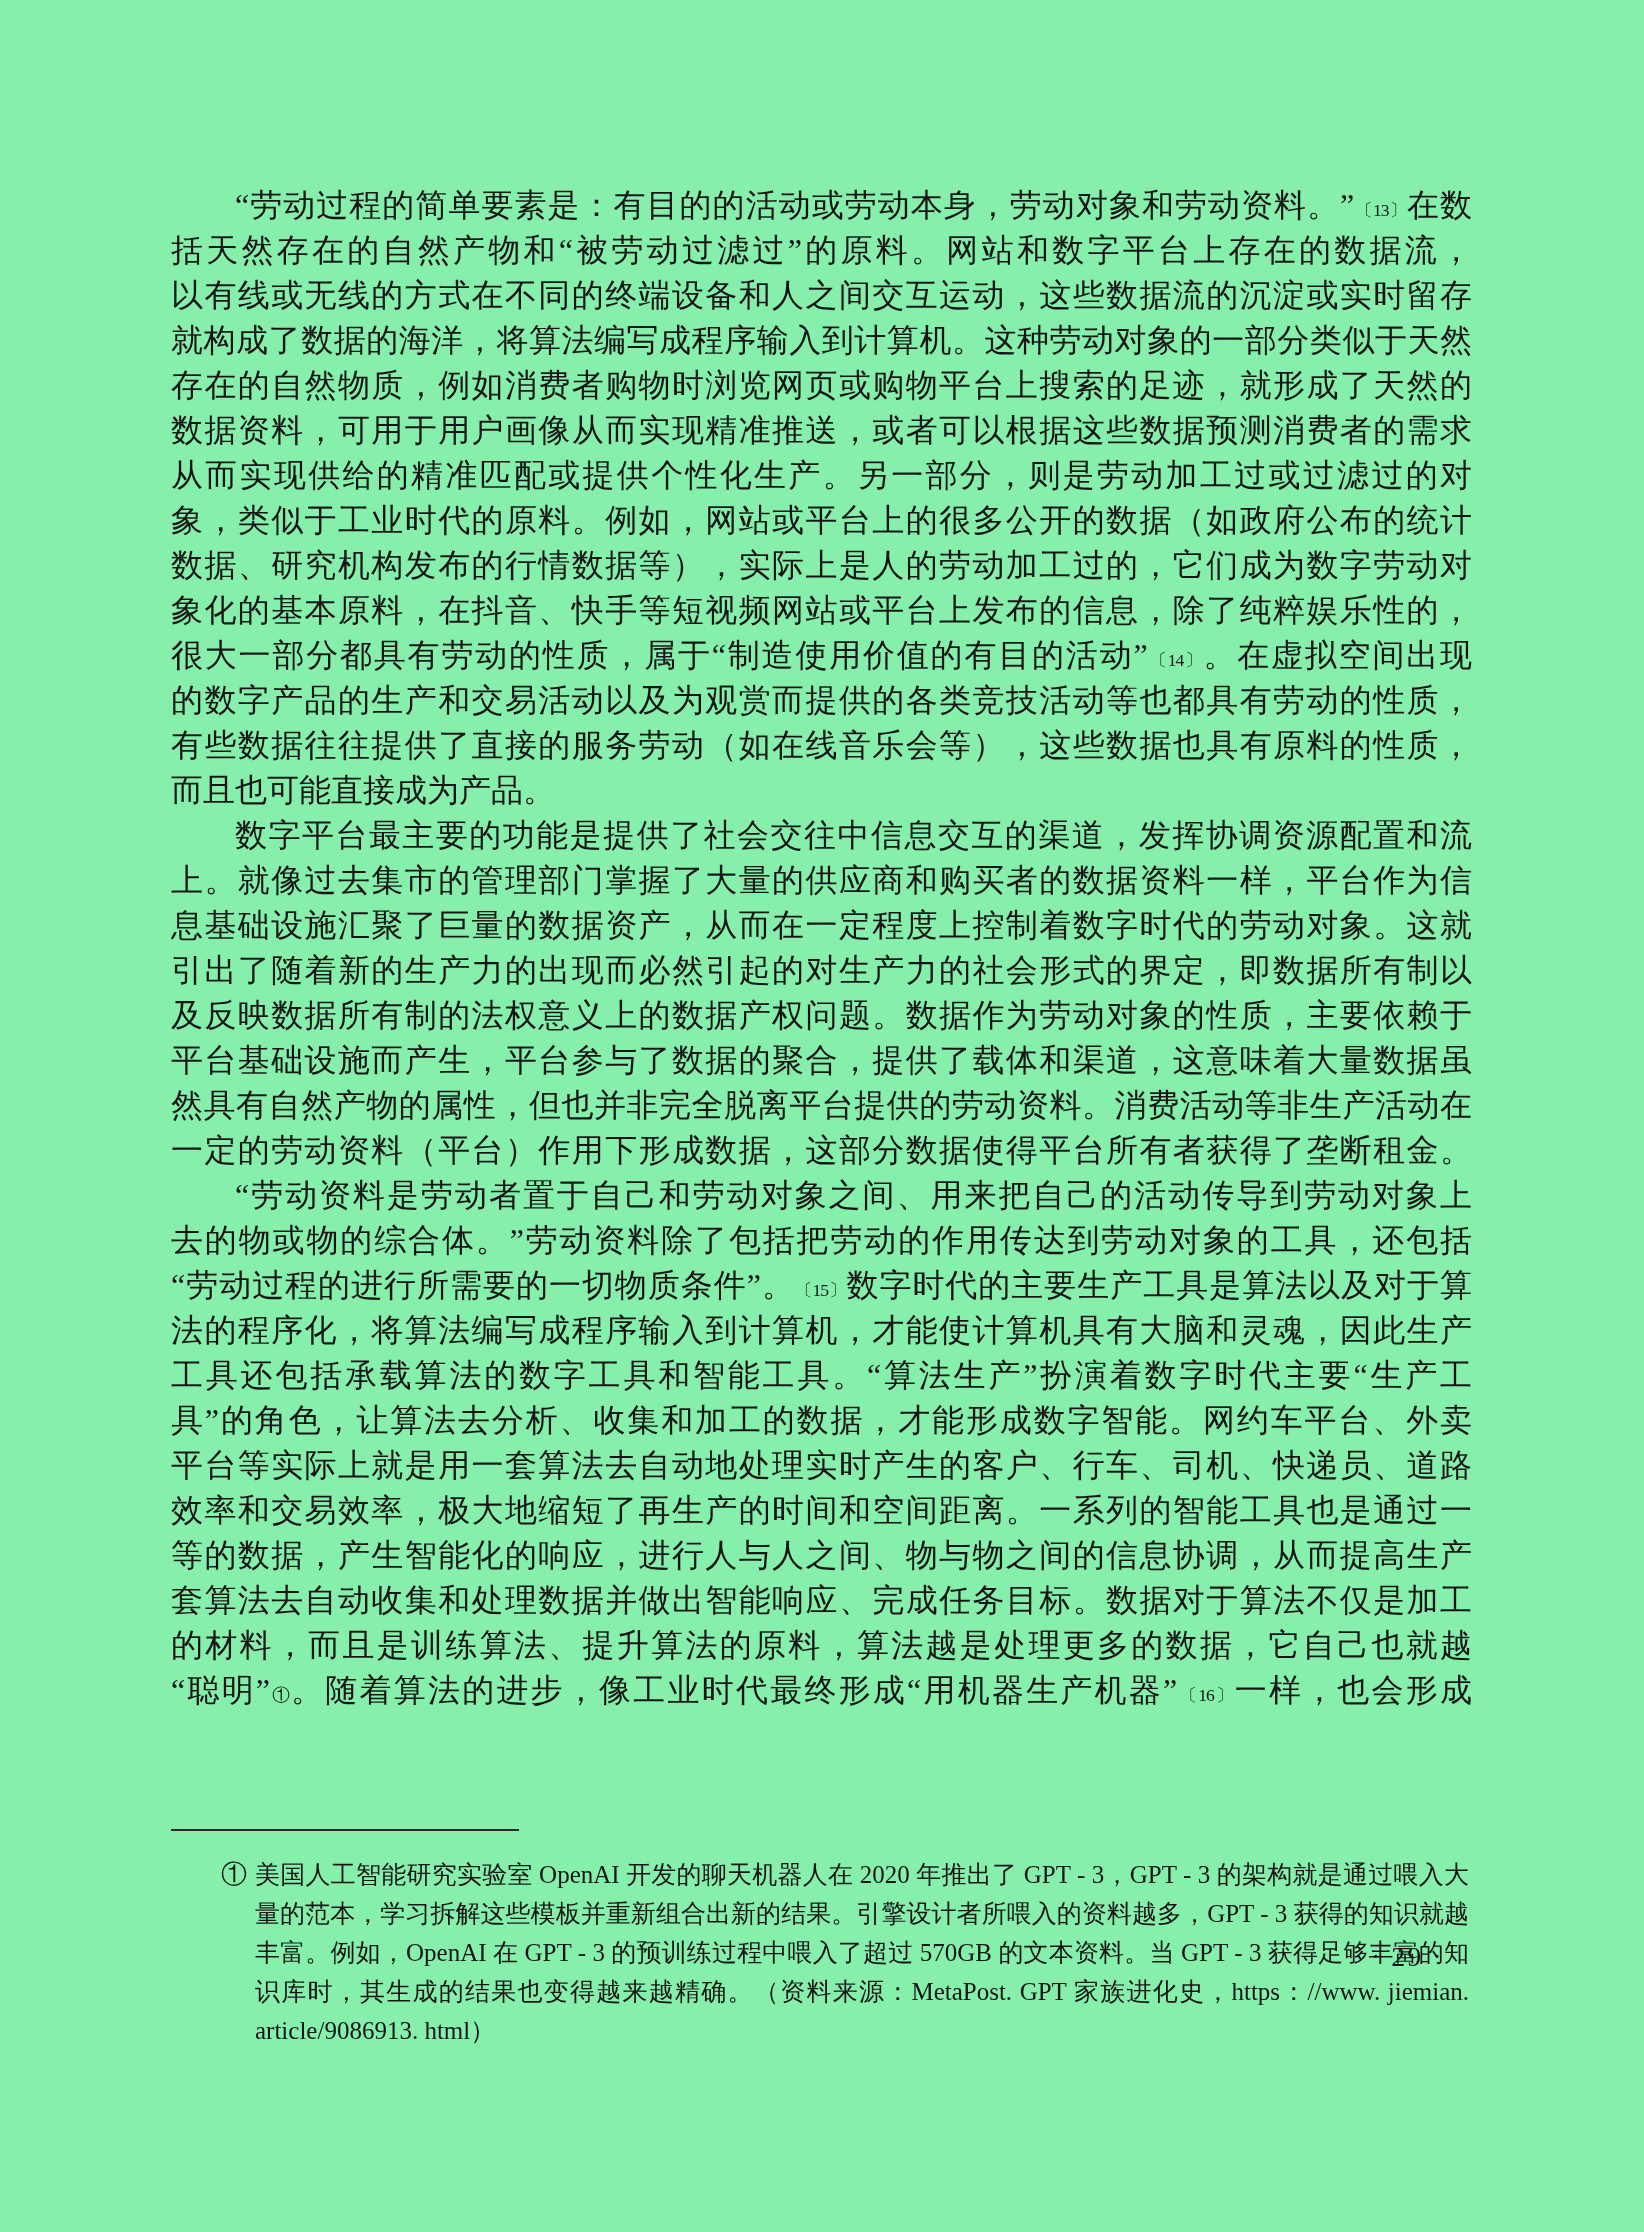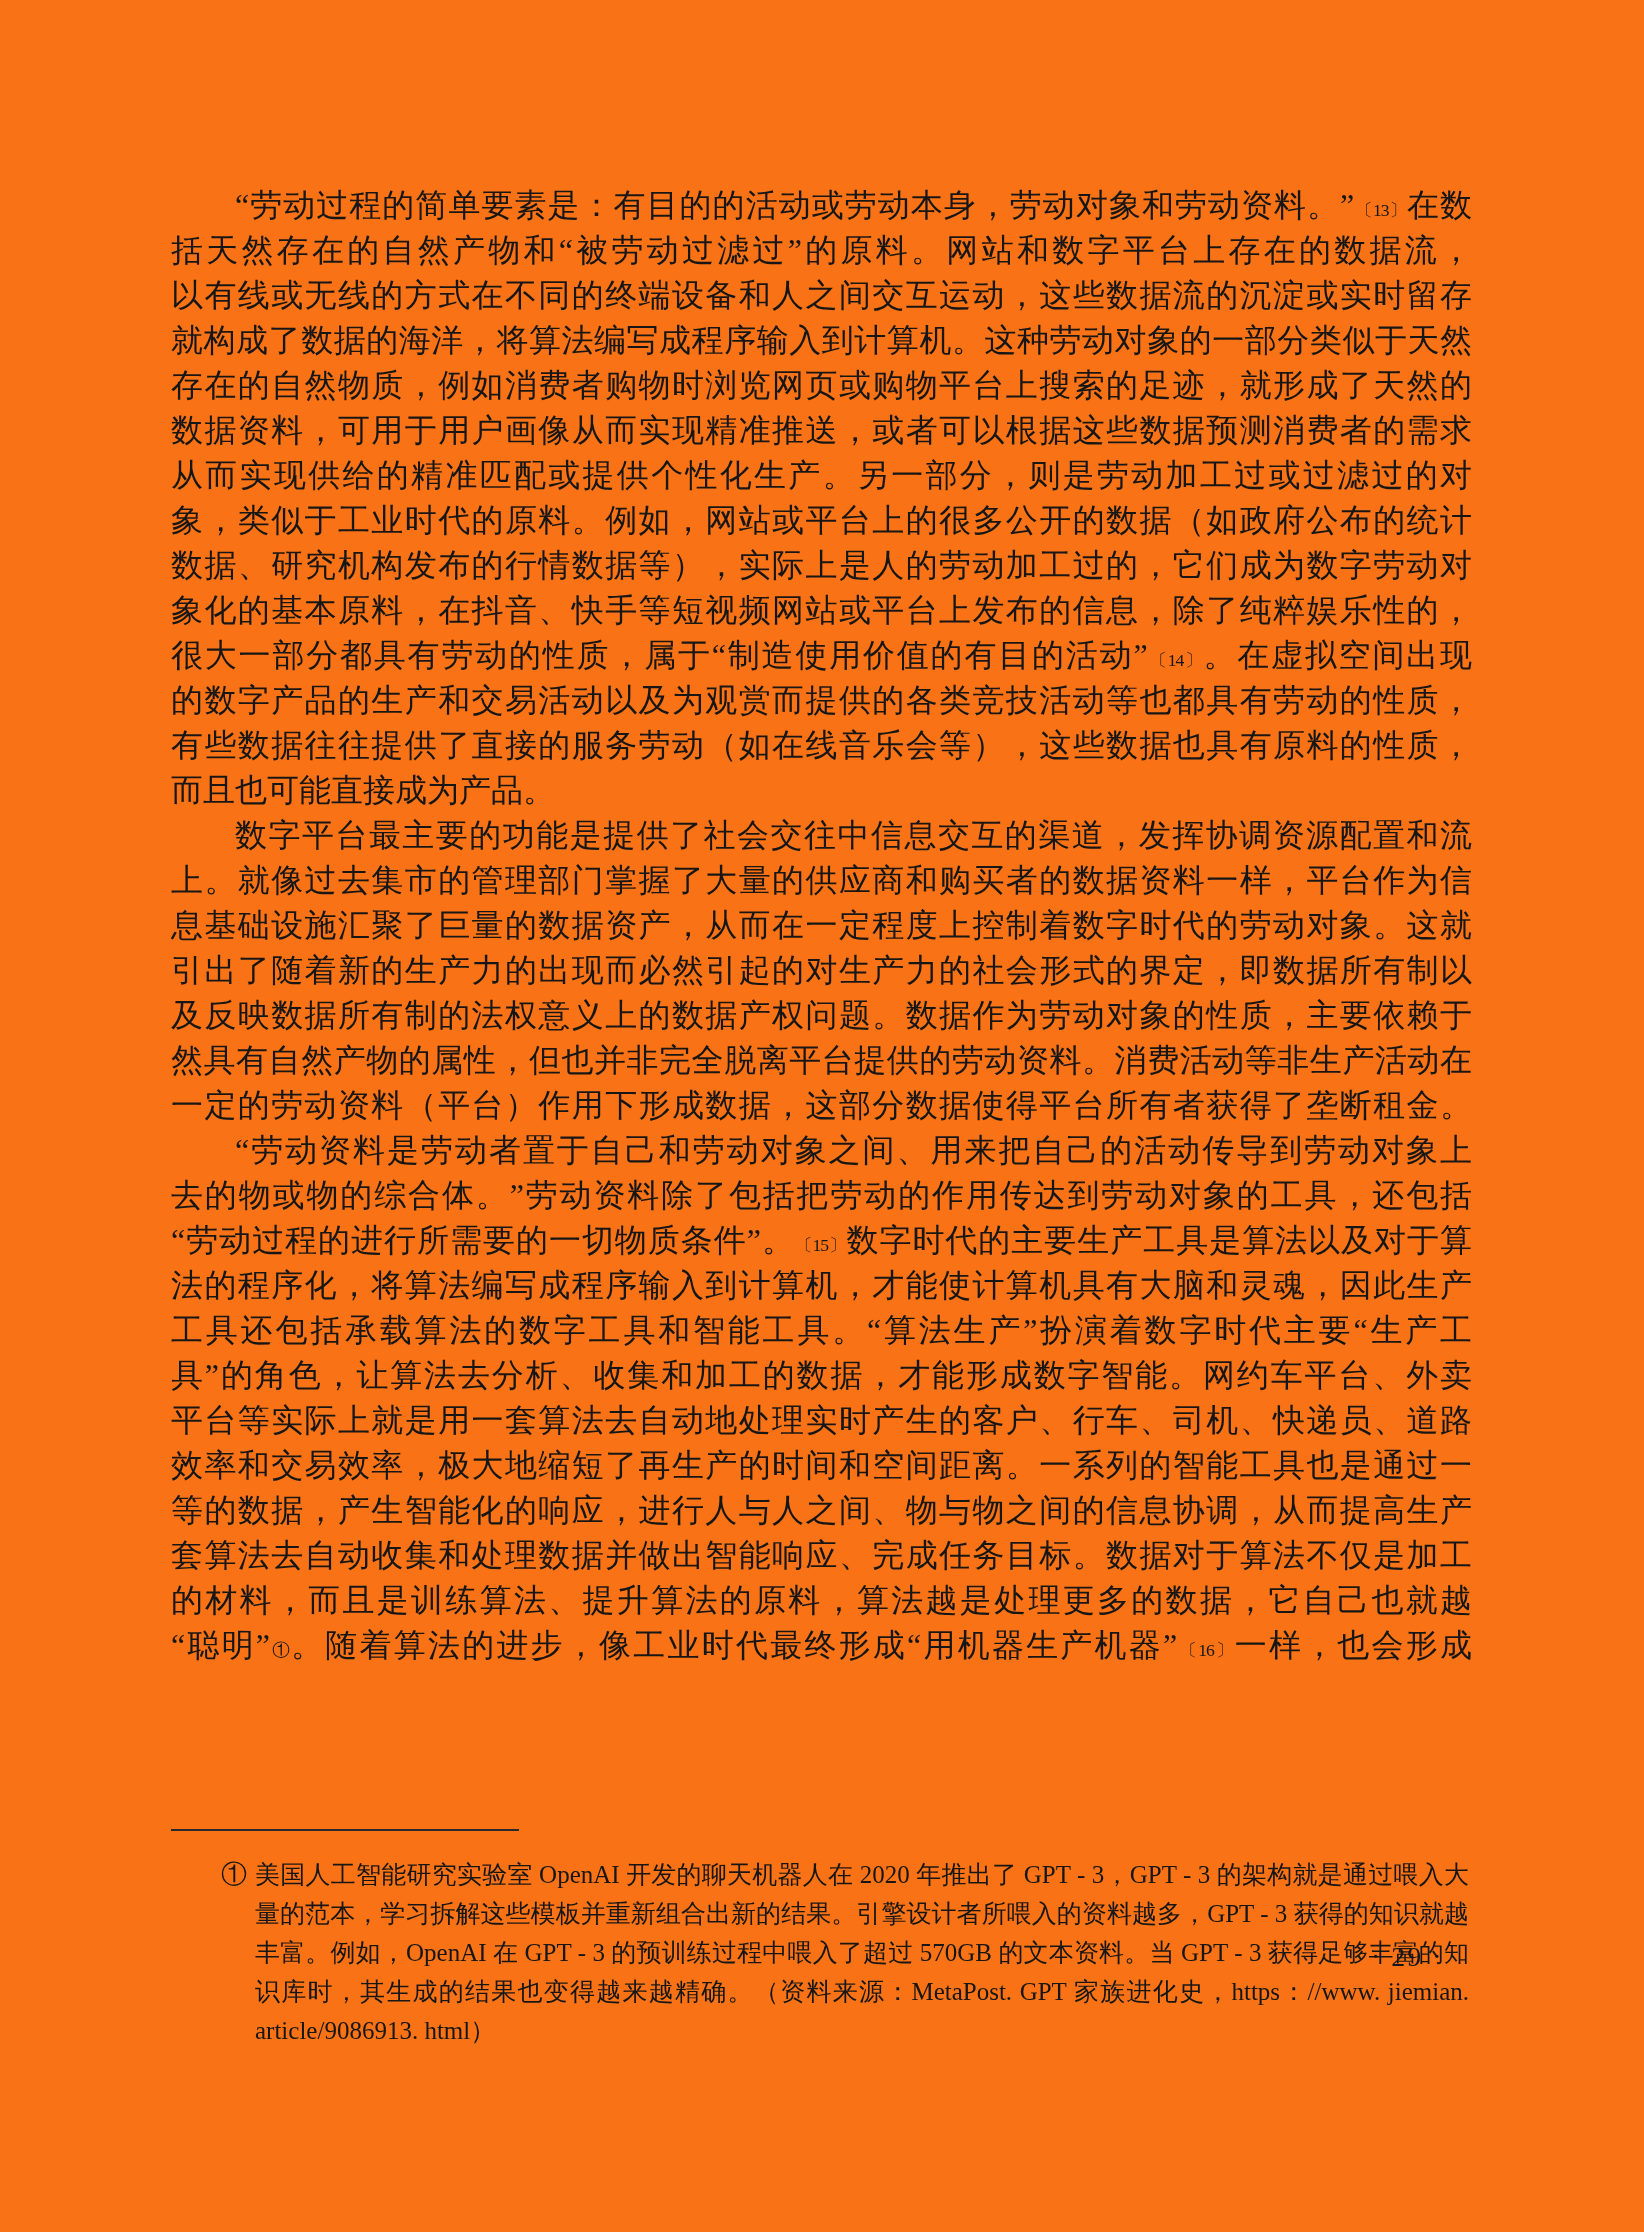--- a/index.html
+++ b/index.html
@@ -5,21 +5,21 @@
   html, body {
     margin: 0;
     padding: 0;
     background: #9e9e9e;
   }
   .page {
     position: relative;
     width: 1645px;
     height: 2233px;
     margin: 0 auto;
-    background: #f97316;
+    background: #86efac;
     color: #161616;
     font-family: "Liberation Serif", "DejaVu Serif", serif;
     overflow: hidden;
   }
   
   .body-text {
     position: absolute;
     left: 171px;
     top: 183px;
     width: 1301px;
@@ -105,20 +105,21 @@
       <div class="bodyline">象化的基本原料，在抖音、快手等短视频网站或平台上发布的信息，除了纯粹娱乐性的，</div>
       <div class="bodyline">很大一部分都具有劳动的性质，属于“制造使用价值的有目的活动”<sup>〔14〕</sup>。在虚拟空间出现</div>
       <div class="bodyline">的数字产品的生产和交易活动以及为观赏而提供的各类竞技活动等也都具有劳动的性质，</div>
       <div class="bodyline">有些数据往往提供了直接的服务劳动（如在线音乐会等），这些数据也具有原料的性质，</div>
       <div class="bodyline left-last">而且也可能直接成为产品。</div>
       <div class="bodyline indent">数字平台最主要的功能是提供了社会交往中信息交互的渠道，发挥协调资源配置和流</div>
       <div class="bodyline">上。就像过去集市的管理部门掌握了大量的供应商和购买者的数据资料一样，平台作为信</div>
       <div class="bodyline">息基础设施汇聚了巨量的数据资产，从而在一定程度上控制着数字时代的劳动对象。这就</div>
       <div class="bodyline">引出了随着新的生产力的出现而必然引起的对生产力的社会形式的界定，即数据所有制以</div>
       <div class="bodyline">及反映数据所有制的法权意义上的数据产权问题。数据作为劳动对象的性质，主要依赖于</div>
+      <div class="bodyline">平台基础设施而产生，平台参与了数据的聚合，提供了载体和渠道，这意味着大量数据虽</div>
       <div class="bodyline">然具有自然产物的属性，但也并非完全脱离平台提供的劳动资料。消费活动等非生产活动在</div>
       <div class="bodyline">一定的劳动资料（平台）作用下形成数据，这部分数据使得平台所有者获得了垄断租金。</div>
       <div class="bodyline indent">“劳动资料是劳动者置于自己和劳动对象之间、用来把自己的活动传导到劳动对象上</div>
       <div class="bodyline">去的物或物的综合体。”劳动资料除了包括把劳动的作用传达到劳动对象的工具，还包括</div>
       <div class="bodyline">“劳动过程的进行所需要的一切物质条件”。<sup>〔15〕</sup>数字时代的主要生产工具是算法以及对于算</div>
       <div class="bodyline">法的程序化，将算法编写成程序输入到计算机，才能使计算机具有大脑和灵魂，因此生产</div>
       <div class="bodyline">工具还包括承载算法的数字工具和智能工具。“算法生产”扮演着数字时代主要“生产工</div>
       <div class="bodyline">具”的角色，让算法去分析、收集和加工的数据，才能形成数字智能。网约车平台、外卖</div>
       <div class="bodyline">平台等实际上就是用一套算法去自动地处理实时产生的客户、行车、司机、快递员、道路</div>
       <div class="bodyline">效率和交易效率，极大地缩短了再生产的时间和空间距离。一系列的智能工具也是通过一</div>

